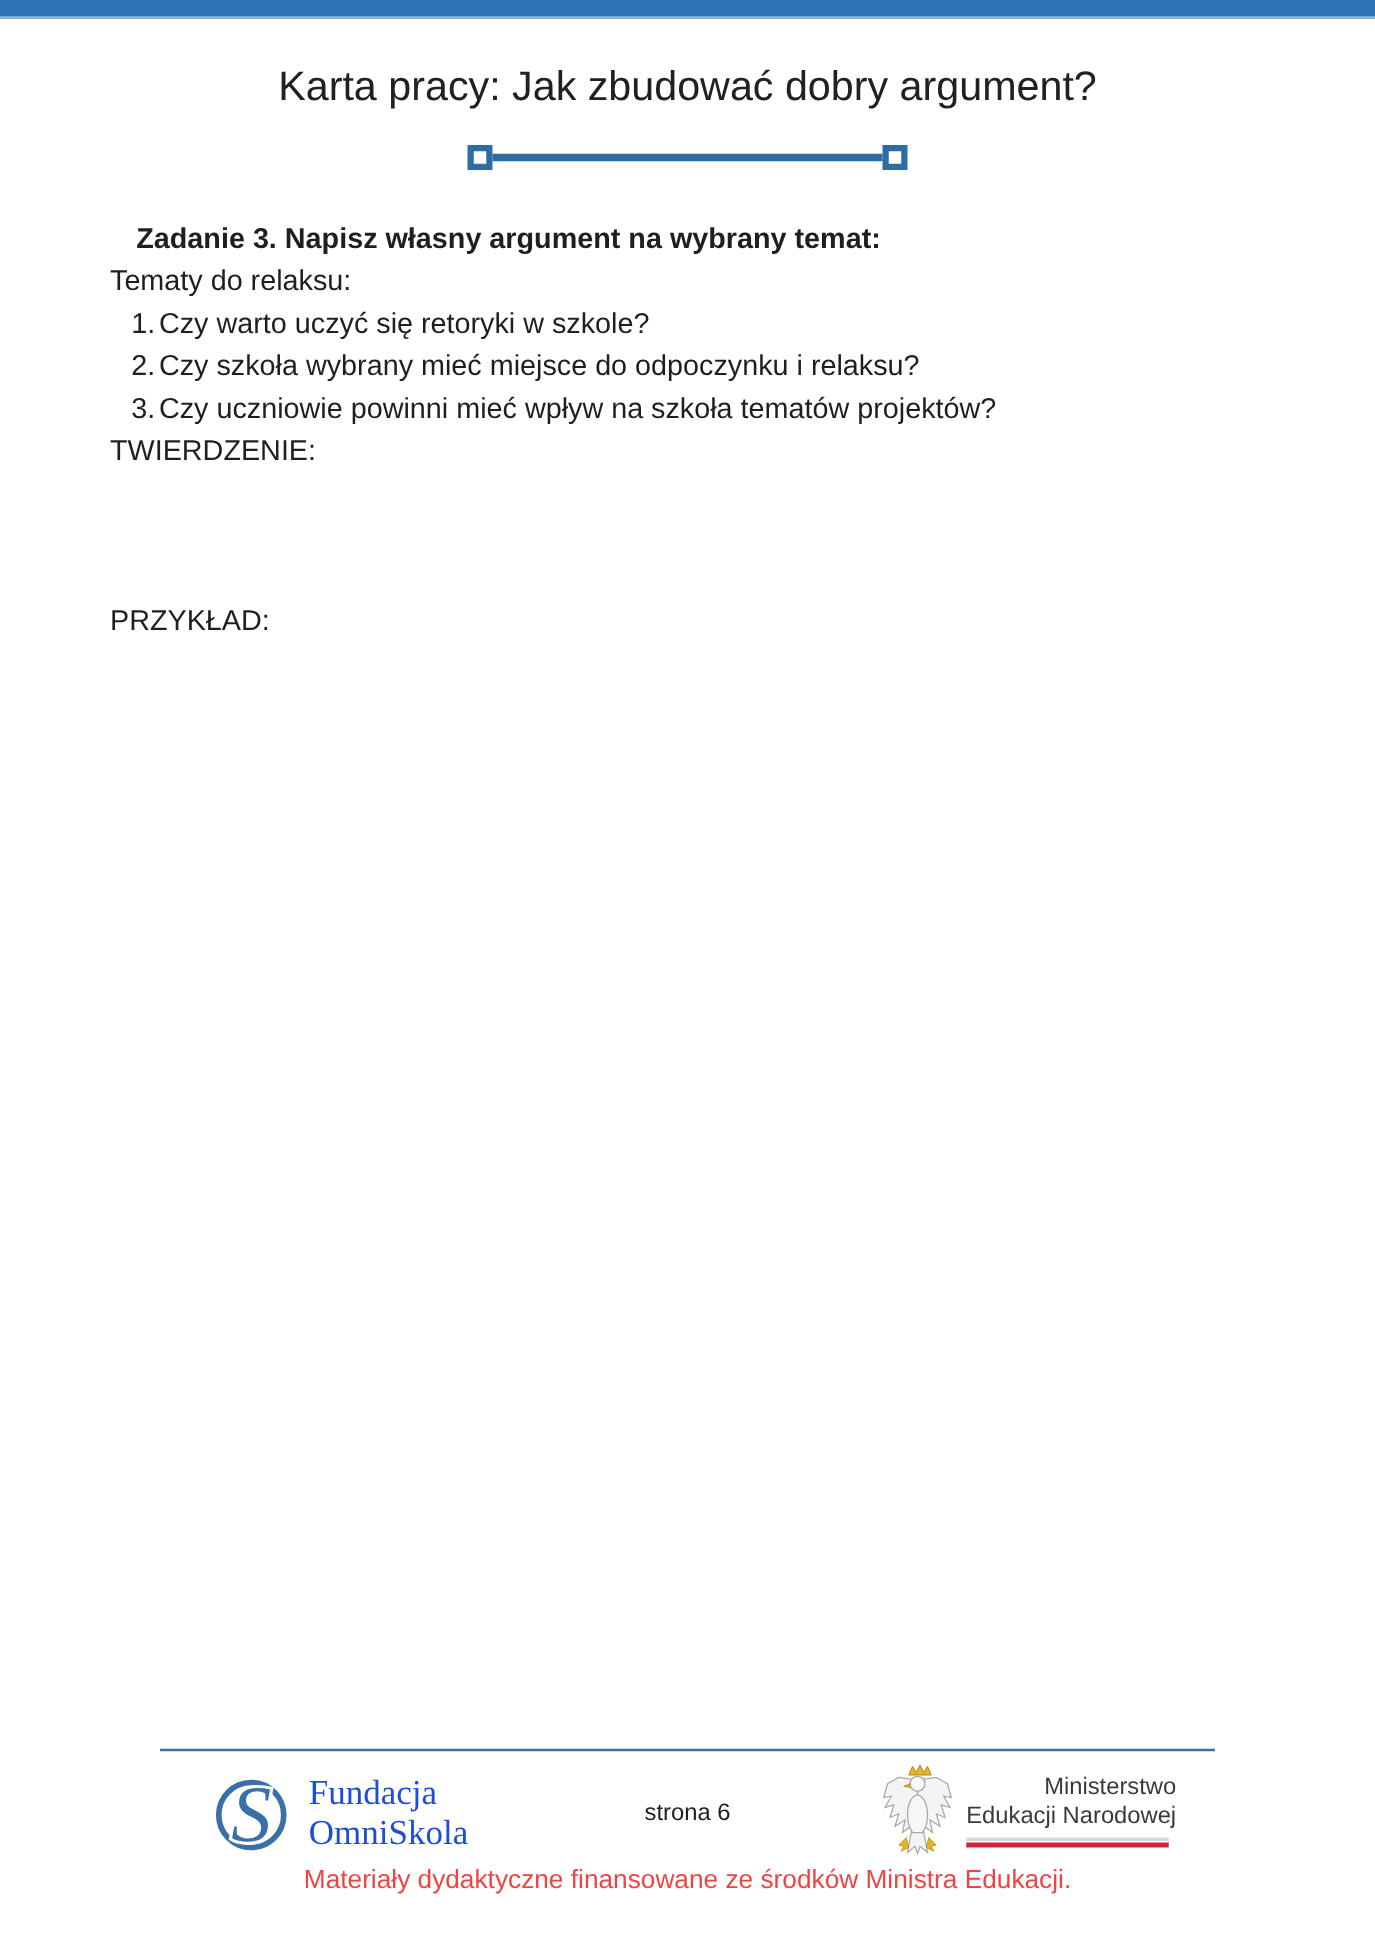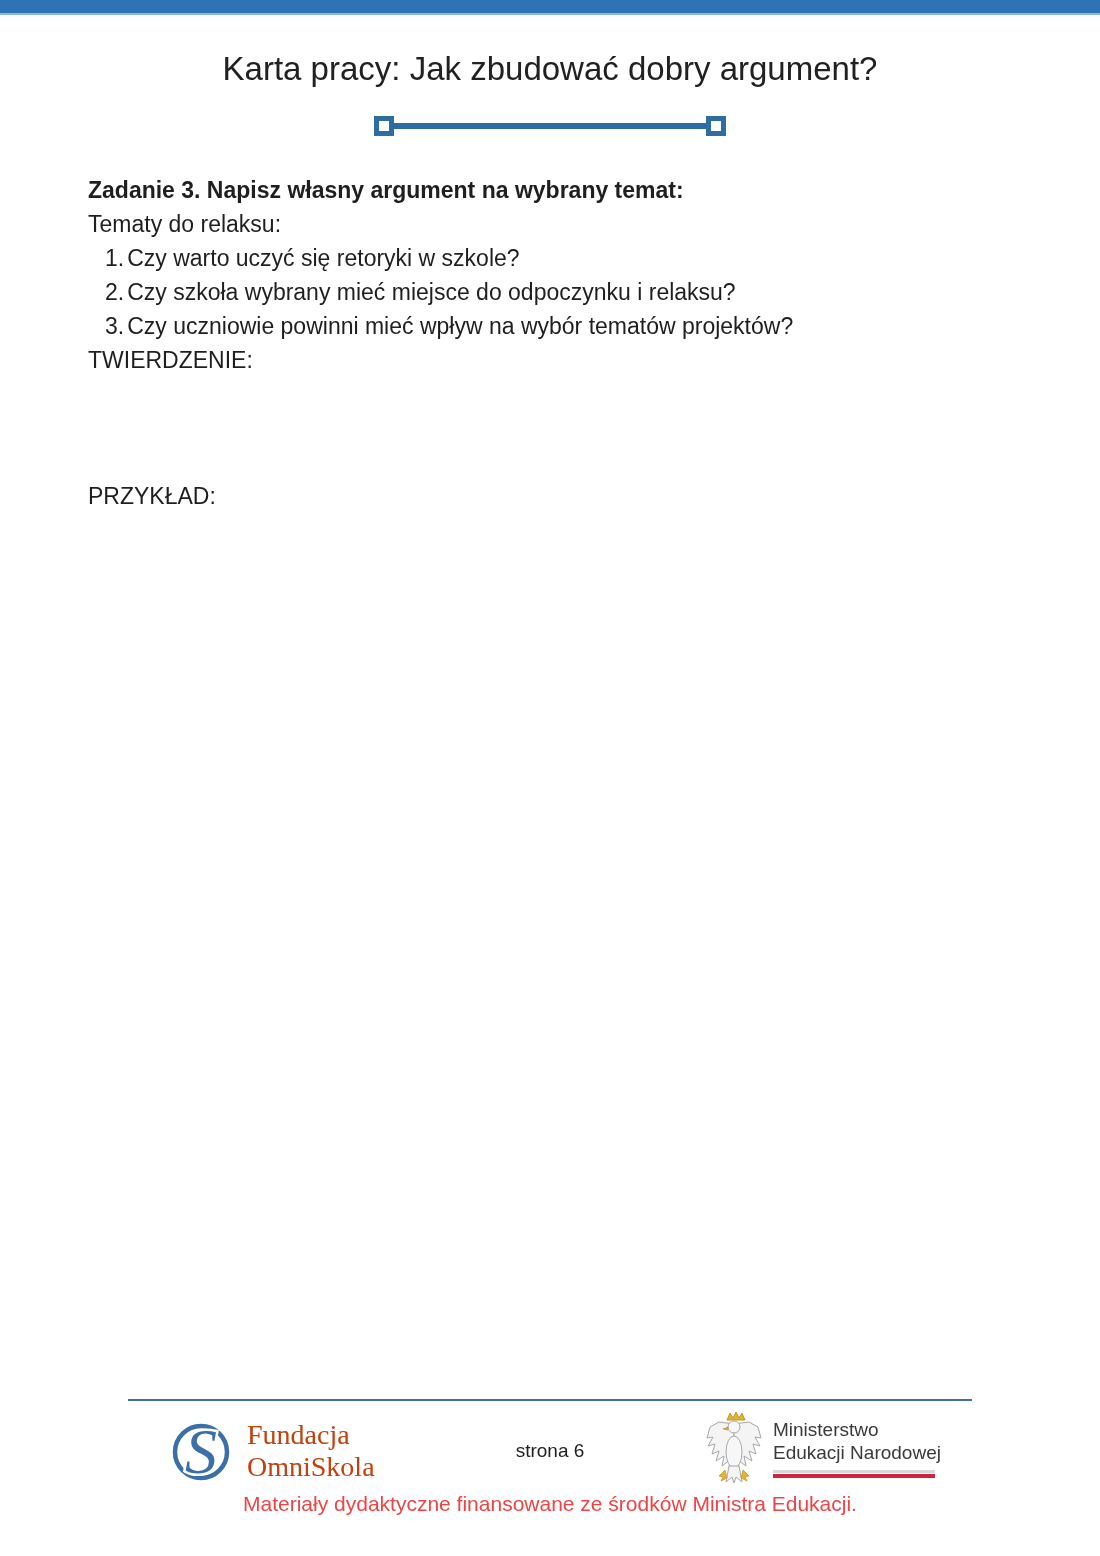--- a/index.html
+++ b/index.html
@@ -39,21 +39,21 @@
     background:#ffffff;border:5px solid #2e6da4;
   }
   .divider .sq.left{left:0;}
   .divider .sq.right{right:0;}
 
   
   .content{
     position:absolute;top:173px;left:88px;right:70px;
     font-size:23px;line-height:34px;
   }
-  .task-heading{font-weight:700;}
+  .task-heading{font-weight:700;margin-left:21px;}
   .topics{
     list-style:none;margin:0;padding:0 0 0 17px;
     counter-reset:topic;
   }
   .topics li::before{
     counter-increment:topic;
     content:counter(topic) ".";
     margin-right:3px;
   }
   .your-argument{margin-top:30px;}
@@ -64,29 +64,29 @@
   .footer-line{
     position:absolute;top:1399px;left:128px;width:844px;height:2px;
     background:#41719c;
   }
   .footer-left{
     position:absolute;top:1413px;left:165px;
     display:flex;align-items:center;gap:10px;
   }
   .foundation-name{
     font-family:"Liberation Serif",serif;
-    color:#c2410c;font-size:28px;line-height:32px;
+    color:#1d4ed8;font-size:28px;line-height:32px;
   }
   .page-number{
     position:absolute;top:1440px;left:0;width:100%;
     text-align:center;font-size:19px;color:#1f1f1f;
   }
   .footer-right{
     position:absolute;top:1410px;left:703px;
-    display:flex;align-items:flex-start;gap:8px;
+    display:flex;align-items:flex-start;gap:8px;text-align:right;
   }
   .ministry-text{
     margin-top:8px;
     font-size:19px;line-height:23px;color:#3a3a3a;
   }
   .ministry-stripes{margin-top:6px;width:162px;}
   .stripe-white{height:3px;background:#d9d9d9;margin-bottom:1px;}
   .stripe-red{height:4px;background:#d2233c;}
 
   .funding-note{
@@ -108,21 +108,21 @@
     <div class="sq left"></div>
     <div class="sq right"></div>
   </div>
 
   <div class="content">
     <div class="task-heading">Zadanie 3. Napisz własny argument na wybrany temat:</div>
     <div class="task-subheading">Tematy do relaksu:</div>
     <ol class="topics">
       <li>Czy warto uczyć się retoryki w szkole?</li>
       <li>Czy szkoła wybrany mieć miejsce do odpoczynku i relaksu?</li>
-      <li>Czy uczniowie powinni mieć wpływ na wybór tematów projektów?</li>
+      <li>Czy uczniowie powinni mieć wpływ na szkoła tematów projektów?</li>
     </ol>
     <div class="field-twierdzenie">TWIERDZENIE:</div>
     <div class="field-przyklad">PRZYKŁAD:</div>
   </div>
 
   <div class="footer-line"></div>
 
   <div class="footer-left">
     <svg width="72" height="76" viewBox="0 0 72 76" aria-hidden="true">
       <circle cx="36" cy="39" r="26" fill="none" stroke="#3a6fa8" stroke-width="4.5"></circle>

